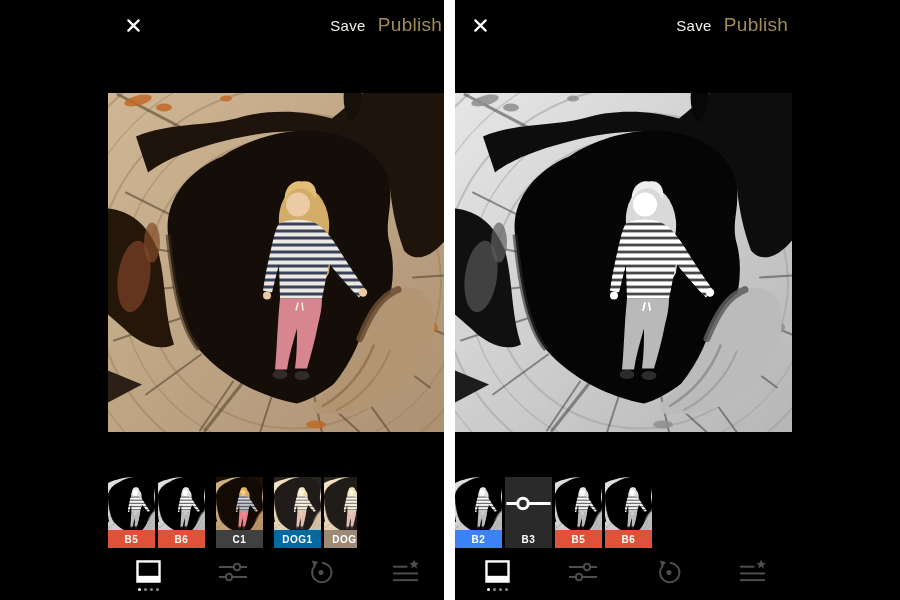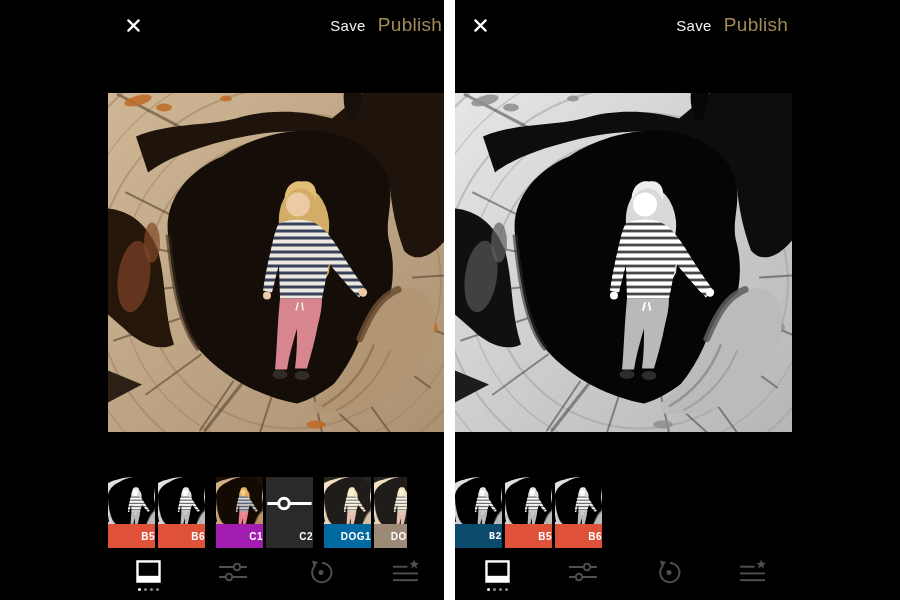--- a/index.html
+++ b/index.html
@@ -28,22 +28,22 @@
 
   
   .strip { position:absolute; top:477px; left:0; width:100%; height:72px;
            display:flex; align-items:flex-start; }
   .tile { position:relative; flex:0 0 auto; width:47px; height:71px; margin-right:3px;
           overflow:hidden; cursor:pointer; background:#111; }
   .tile.gap-before { margin-left:8px; }
   .tile.cut { width:33px; }
   .tile .thumb { position:absolute; top:0; left:0; width:47px; height:53px; overflow:hidden; }
   .tile .thumb svg { display:block; width:47px; height:53px; }
-  .tile .bar { position:absolute; left:0; bottom:0; width:47px; height:24px;
-               display:flex; align-items:center; justify-content:flex-end; }
+  .tile .bar { position:absolute; left:0; bottom:0; width:47px; height:18px;
+               display:flex; align-items:center; justify-content:center; }
   .tile .bar span { color:#fff; font-size:10px; font-weight:bold; letter-spacing:.5px; }
   .tile.selected { background:#2a2a2a; }
   .tile.selected .thumb { display:flex; align-items:center; justify-content:center; background:#2a2a2a; }
 
   .f-bw    { filter:grayscale(1) brightness(1.15) contrast(1.25); }
   .f-color { filter:saturate(1.25) contrast(1.03); }
   .f-sepia { filter:grayscale(.55) sepia(.4) brightness(1.22) contrast(.92); }
   .f-green { filter:saturate(1.2) brightness(1.03); }
 
   
@@ -171,33 +171,22 @@
           <div class="bar" style="background: rgb(223, 81, 56);">
             <span>B6</span>
           </div>
         </div>
         <div class="tile gap-before">
           <div class="thumb f-color">
             <svg viewBox="60 35 225 262" preserveAspectRatio="xMidYMid slice">
               <use href="#stump"></use>
             </svg>
           </div>
-          <div class="bar" style="background: #a21caf;">
+          <div class="bar" style="background: #404040;">
             <span>C1</span>
-          </div>
-        </div>
-        <div class="tile selected">
-          <div class="thumb">
-            <svg width="32" height="12" viewBox="0 0 34 12">
-              <line x1="1" y1="6" x2="33" y2="6" stroke="#fff" stroke-width="2"></line>
-              <circle cx="13" cy="6" r="3.8" fill="#2a2a2a" stroke="#fff" stroke-width="2.2"></circle>
-            </svg>
-          </div>
-          <div class="bar" style="background: rgb(42, 42, 42);">
-            <span>C2</span>
           </div>
         </div>
         <div class="tile gap-before">
           <div class="thumb f-sepia">
             <svg viewBox="60 35 225 262" preserveAspectRatio="xMidYMid slice">
               <use href="#stump"></use>
             </svg>
           </div>
           <div class="bar" style="background: #0369a1;">
             <span>DOG1</span>
@@ -282,22 +271,33 @@
           <use href="#stump"></use>
         </svg>
     </div>
     <div class="strip">
         <div class="tile">
           <div class="thumb f-bw">
             <svg viewBox="60 35 225 262" preserveAspectRatio="xMidYMid slice">
               <use href="#stump"></use>
             </svg>
           </div>
-          <div class="bar" style="background: #0c4a6e; font-family: Liberation Mono, monospace;">
+          <div class="bar" style="background: #3b82f6;">
             <span>B2</span>
+          </div>
+        </div>
+        <div class="tile selected">
+          <div class="thumb">
+            <svg width="32" height="12" viewBox="0 0 34 12">
+              <line x1="1" y1="6" x2="33" y2="6" stroke="#fff" stroke-width="2"></line>
+              <circle cx="13" cy="6" r="3.8" fill="#2a2a2a" stroke="#fff" stroke-width="2.2"></circle>
+            </svg>
+          </div>
+          <div class="bar" style="background: rgb(42, 42, 42);">
+            <span>B3</span>
           </div>
         </div>
         <div class="tile">
           <div class="thumb f-bw">
             <svg viewBox="60 35 225 262" preserveAspectRatio="xMidYMid slice">
               <use href="#stump"></use>
             </svg>
           </div>
           <div class="bar" style="background: rgb(223, 81, 56);">
             <span>B5</span>

